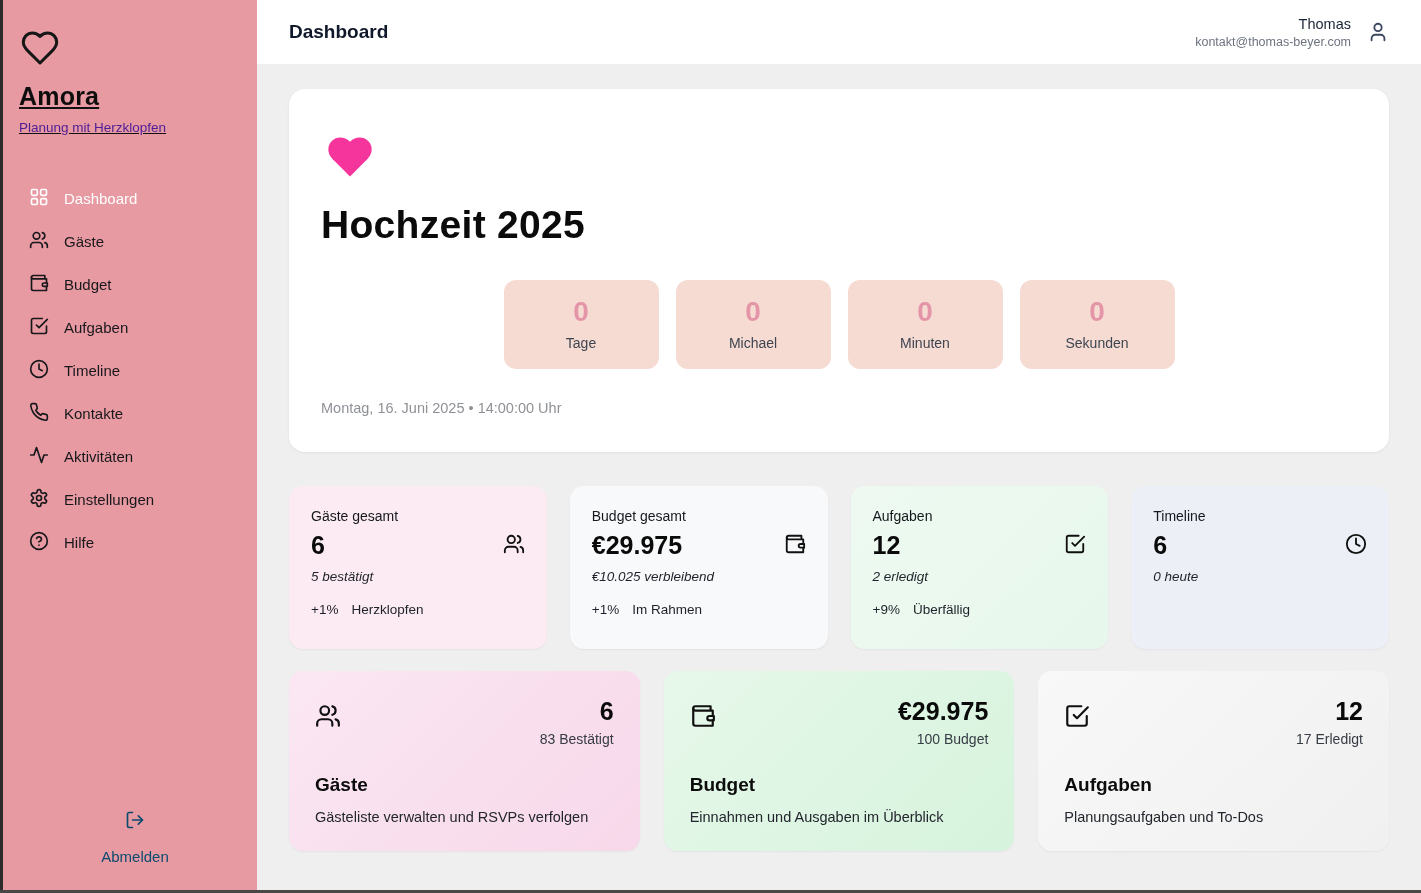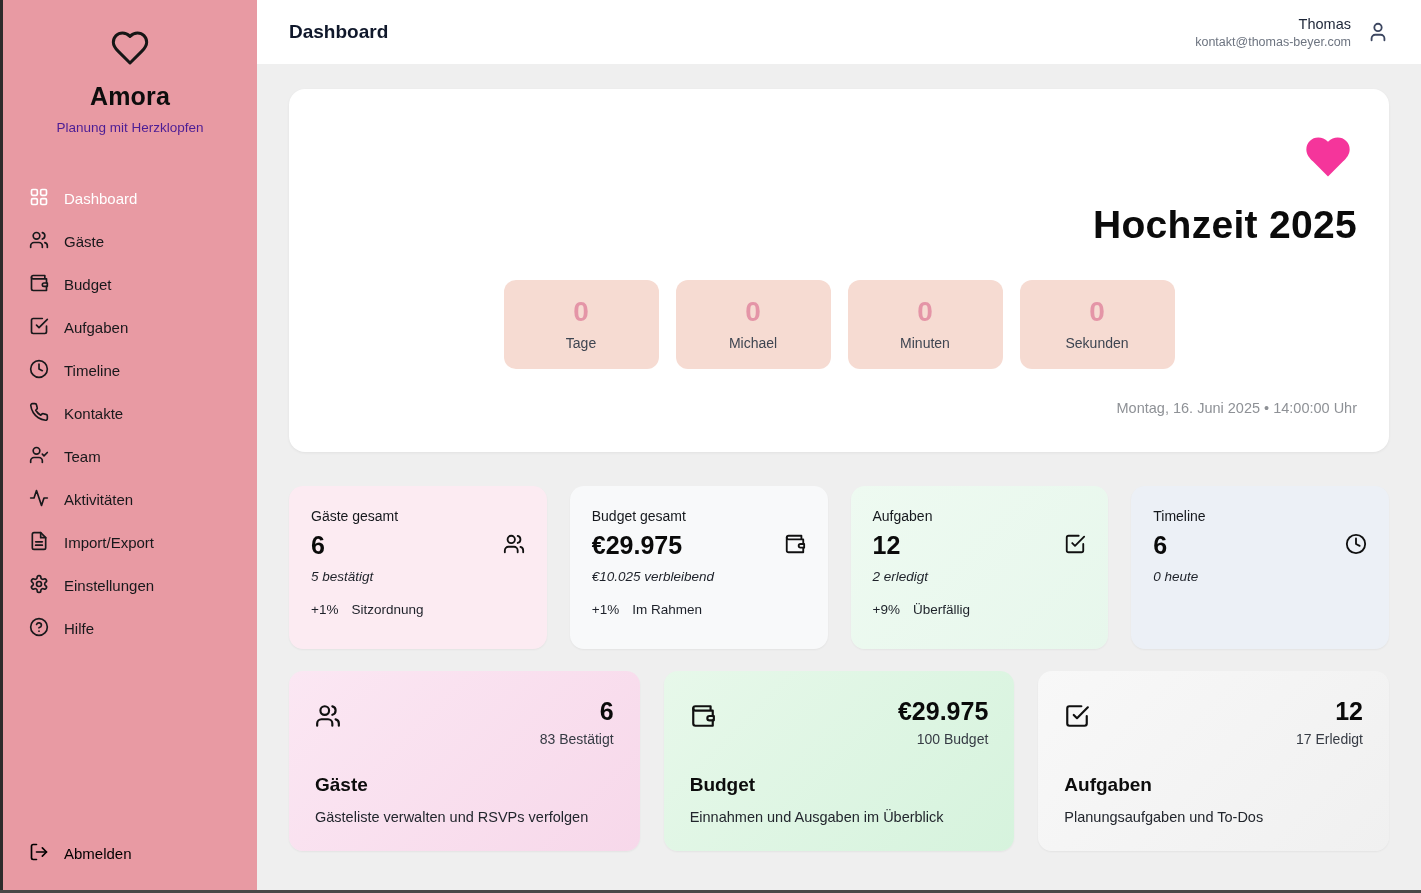--- a/index.html
+++ b/index.html
@@ -20,39 +20,39 @@
     background:#4a4747; z-index:50;
   }
 
   
   .sidebar {
     flex:0 0 257px; width:257px;
     background:#e89aa3;
     display:flex; flex-direction:column;
     padding:18px 0 16px 3px;
   }
-  .logo-block { text-align:center; padding:10px 16px 24px; }
+  .logo-block { text-align:left; padding:10px 16px 24px;text-decoration:underline; }
   .logo-heart svg { width:42px; height:40px; color:#161616; }
   .brand-name { font-size:25px; font-weight:800; color:#0d0d0d; margin-top:10px; letter-spacing:.2px; }
   .brand-tagline { font-size:13.5px; color:#4c1d95; margin-top:9px; }
 
   .nav { margin-top:18px; }
   .nav-item {
     display:flex; align-items:center; gap:15px;
     padding:10px 16px 10px 26px;
     font-size:15px; color:#18181b; cursor:pointer;
   }
   .nav-item svg { width:20px; height:20px; flex:0 0 20px; }
   .nav-item.active { color:#ffffff; }
 
   .sidebar-spacer { flex:1; }
   .logout-item {
     display:flex; align-items:center; gap:15px;
     padding:12px 16px 12px 26px;
-    font-size:15px; color:#000000; cursor:pointer;
+    font-size:15px; color:#0c4a6e; cursor:pointer;flex-direction:column;
   }
   .logout-item svg { width:20px; height:20px; }
 
   
   .main { flex:1; display:flex; flex-direction:column; min-width:0; }
   .topbar {
     height:64px; background:#ffffff;
     display:flex; align-items:center; justify-content:space-between;
     padding:0 32px; flex:0 0 64px;
   }
@@ -61,21 +61,21 @@
   .user-meta { text-align:right; }
   .user-name { font-size:14.5px; color:#1b2436; }
   .user-email { font-size:12.5px; color:#6d7480; margin-top:3px; }
   .user-icon svg { width:22px; height:22px; color:#3c4660; display:block; }
 
   .content { flex:1; background:#efefef; padding:25px 32px; overflow:hidden; }
 
   
   .hero-card {
     background:#fff; border-radius:16px;
-    padding:42px 32px 36px; text-align:right;
+    padding:42px 32px 36px; text-align:left;
     box-shadow:0 1px 3px rgba(0,0,0,.06);
   }
   .hero-heart svg { width:58px; height:52px; }
   .hero-title { font-size:39px; font-weight:800; color:#0b0b0b; margin-top:16px; letter-spacing:.3px; }
   .hero-subtitle { font-size:20px; color:#6e7480; margin-top:15px; }
   .countdown { display:flex; justify-content:center; gap:17px; margin-top:33px; }
   .count-box {
     width:155px; height:89px; background:#f6dbd2; border-radius:12px;
     display:flex; flex-direction:column; align-items:center; justify-content:center;
   }
@@ -173,40 +173,23 @@
       <span>Timeline</span>
     </div>
     <div class="nav-item">
       <span><svg viewBox="0 0 24 24" fill="none" stroke="currentColor" stroke-width="2" stroke-linecap="round" stroke-linejoin="round">
             <path d="M22 16.92v3a2 2 0 0 1-2.18 2 19.79 19.79 0 0 1-8.63-3.07 19.5 19.5 0 0 1-6-6A19.79 19.79 0 0 1 2.12 4.18 2 2 0 0 1 4.11 2h3a2 2 0 0 1 2 1.72c.12.96.36 1.9.7 2.81a2 2 0 0 1-.45 2.11L8.09 9.91a16 16 0 0 0 6 6l1.27-1.27a2 2 0 0 1 2.11-.45c.91.34 1.85.58 2.81.7A2 2 0 0 1 22 16.92z"></path>
           </svg></span>
       <span>Kontakte</span>
     </div>
     <div class="nav-item">
       <span><svg viewBox="0 0 24 24" fill="none" stroke="currentColor" stroke-width="2" stroke-linecap="round" stroke-linejoin="round">
-            <path d="M16 21v-2a4 4 0 0 0-4-4H6a4 4 0 0 0-4 4v2"></path>
-            <circle cx="9" cy="7" r="4"></circle>
-            <polyline points="16 11 18 13 22 9"></polyline>
-          </svg></span>
-      <span>Team</span>
-    </div>
-    <div class="nav-item">
-      <span><svg viewBox="0 0 24 24" fill="none" stroke="currentColor" stroke-width="2" stroke-linecap="round" stroke-linejoin="round">
             <polyline points="22 12 18 12 15 21 9 3 6 12 2 12"></polyline>
           </svg></span>
       <span>Aktivitäten</span>
-    </div>
-    <div class="nav-item">
-      <span><svg viewBox="0 0 24 24" fill="none" stroke="currentColor" stroke-width="2" stroke-linecap="round" stroke-linejoin="round">
-            <path d="M14 2H6a2 2 0 0 0-2 2v16a2 2 0 0 0 2 2h12a2 2 0 0 0 2-2V8z"></path>
-            <path d="M14 2v6h6"></path>
-            <path d="M16 13H8"></path>
-            <path d="M16 17H8"></path>
-          </svg></span>
-      <span>Import/Export</span>
     </div>
     <div class="nav-item">
       <span><svg viewBox="0 0 24 24" fill="none" stroke="currentColor" stroke-width="2" stroke-linecap="round" stroke-linejoin="round">
             <path d="M12.22 2h-.44a2 2 0 0 0-2 2v.18a2 2 0 0 1-1 1.73l-.43.25a2 2 0 0 1-2 0l-.15-.08a2 2 0 0 0-2.73.73l-.22.38a2 2 0 0 0 .73 2.73l.15.1a2 2 0 0 1 1 1.72v.51a2 2 0 0 1-1 1.74l-.15.09a2 2 0 0 0-.73 2.73l.22.38a2 2 0 0 0 2.73.73l.15-.08a2 2 0 0 1 2 0l.43.25a2 2 0 0 1 1 1.73V20a2 2 0 0 0 2 2h.44a2 2 0 0 0 2-2v-.18a2 2 0 0 1 1-1.73l.43-.25a2 2 0 0 1 2 0l.15.08a2 2 0 0 0 2.73-.73l.22-.39a2 2 0 0 0-.73-2.73l-.15-.08a2 2 0 0 1-1-1.74v-.5a2 2 0 0 1 1-1.74l.15-.09a2 2 0 0 0 .73-2.73l-.22-.38a2 2 0 0 0-2.73-.73l-.15.08a2 2 0 0 1-2 0l-.43-.25a2 2 0 0 1-1-1.73V4a2 2 0 0 0-2-2z"></path>
             <circle cx="12" cy="12" r="3"></circle>
           </svg></span>
       <span>Einstellungen</span>
     </div>
     <div class="nav-item">
       <span><svg viewBox="0 0 24 24" fill="none" stroke="currentColor" stroke-width="2" stroke-linecap="round" stroke-linejoin="round">
@@ -288,21 +271,21 @@
           <span><svg viewBox="0 0 24 24" fill="none" stroke="currentColor" stroke-width="2" stroke-linecap="round" stroke-linejoin="round">
                 <path d="M16 21v-2a4 4 0 0 0-4-4H6a4 4 0 0 0-4 4v2"></path>
                 <circle cx="9" cy="7" r="4"></circle>
                 <path d="M22 21v-2a4 4 0 0 0-3-3.87"></path>
                 <path d="M16 3.13a4 4 0 0 1 0 7.75"></path>
               </svg></span>
         </div>
         <div class="stat-sub">5 bestätigt</div>
         <div class="stat-trend">
           <span>+1%</span>
-          <span>Sitzordnung</span>
+          <span>Herzklopfen</span>
         </div>
       </div>
 
       <div class="stat-card plain">
         <div class="stat-label">Budget gesamt</div>
         <div class="stat-row">
           <span class="stat-value">€29.975</span>
           <span><svg viewBox="0 0 24 24" fill="none" stroke="currentColor" stroke-width="2" stroke-linecap="round" stroke-linejoin="round">
                 <path d="M21 12V7H5a2 2 0 0 1 0-4h14v4"></path>
                 <path d="M3 5v14a2 2 0 0 0 2 2h16v-5"></path>

